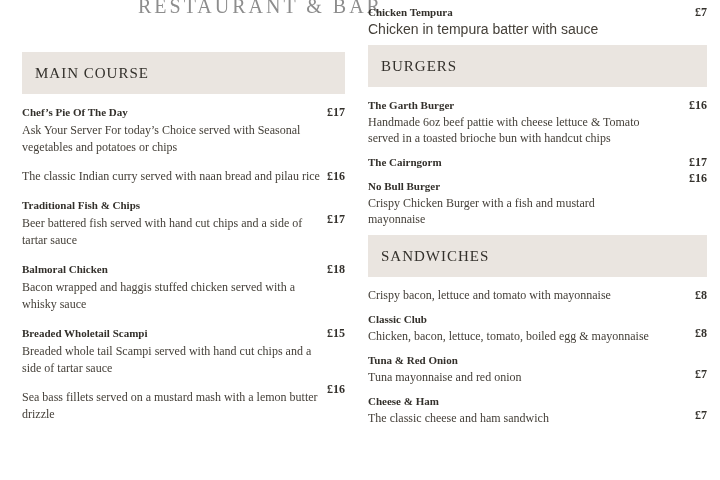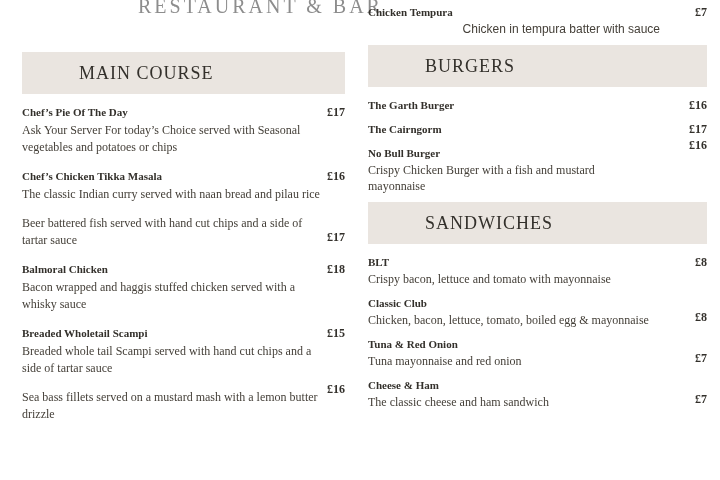--- a/index.html
+++ b/index.html
@@ -26,24 +26,23 @@
   .section-bar {
     height: 42px;
     background: var(--section-bg, #eae5e0);
     display: flex;
     align-items: center;
     padding-left: 13px;
     box-sizing: border-box;
     margin-bottom: 10px;
   }
   .section-title {
-    font-size: 18px;
+    font-size: 15px;
     letter-spacing: 1px;
     color: var(--heading-text, #3a362f);
-    margin-left: 44px;
   }
   .item { position: relative; margin-bottom: 12px; }
   .col-right .item { margin-bottom: 8px; }
   .item-top { margin-bottom: 12px; }
   .item-name {
     font-weight: bold;
     font-size: 11px;
     line-height: 17px;
     color: var(--heading-text, #33302b);
   }
@@ -52,22 +51,21 @@
     font-size: 12px;
     line-height: 17px;
     margin-top: 1px;
     width: 320px;
     color: var(--body-text, #454039);
     white-space: pre-line;
   }
   .col-right .item-desc { width: 292px; line-height: 16px; }
   .item-desc.sans {
     font-family: "Liberation Sans", sans-serif;
-    font-size: 12px;
-    text-align: right;
+    font-size: 14px;
   }
   .item-price {
     position: absolute;
     top: 1px;
     right: 0;
     font-weight: bold;
     font-size: 12px;
     color: var(--heading-text, #33302b);
   }
   .item-price.price-low  { top: 15px; }
@@ -87,26 +85,26 @@
     </div>
 
     <div class="item">
       <div class="item-name">Chef’s Pie Of The Day</div>
       <div class="item-desc">Ask Your Server For today’s Choice served with Seasonal
 vegetables and potatoes or chips</div>
       <div class="item-price">£17</div>
     </div>
 
     <div class="item">
-      <div class="item-name">Chef’s Chicken Tikka Masala</div>
       <div class="item-desc">The classic Indian curry served with naan bread and pilau rice</div>
       <div class="item-price">£16</div>
     </div>
 
     <div class="item">
+      <div class="item-name">Traditional Fish &amp; Chips</div>
       <div class="item-desc">Beer battered fish served with hand cut chips and a side of
 tartar sauce</div>
       <div class="item-price price-low">£17</div>
     </div>
 
     <div class="item">
       <div class="item-name">Balmoral Chicken</div>
       <div class="item-desc">Bacon wrapped and haggis stuffed chicken served with a
 whisky sauce</div>
       <div class="item-price">£18</div>
@@ -134,41 +132,42 @@
       <div class="item-desc sans">Chicken in tempura batter with sauce</div>
       <div class="item-price">£7</div>
     </div>
 
     <div class="section-bar">
       <span class="section-title">BURGERS</span>
     </div>
 
     <div class="item">
       <div class="item-name">The Garth Burger</div>
+      <div class="item-desc">Handmade 6oz beef pattie with cheese lettuce &amp; Tomato
+served in a toasted brioche bun with handcut chips</div>
       <div class="item-price">£16</div>
     </div>
 
     <div class="item">
       <div class="item-name">The Cairngorm</div>
       <div class="item-price">£17</div>
     </div>
 
     <div class="item">
       <div class="item-name">No Bull Burger</div>
       <div class="item-desc">Crispy Chicken Burger with a fish and mustard
 mayonnaise</div>
       <div class="item-price price-high">£16</div>
     </div>
 
     <div class="section-bar">
       <span class="section-title">SANDWICHES</span>
     </div>
 
     <div class="item">
-      <div class="item-name">BLT</div>
       <div class="item-desc">Crispy bacon, lettuce and tomato with mayonnaise</div>
       <div class="item-price">£8</div>
     </div>
 
     <div class="item">
       <div class="item-name">Classic Club</div>
       <div class="item-desc">Chicken, bacon, lettuce, tomato, boiled egg &amp; mayonnaise</div>
       <div class="item-price price-low">£8</div>
     </div>
 

